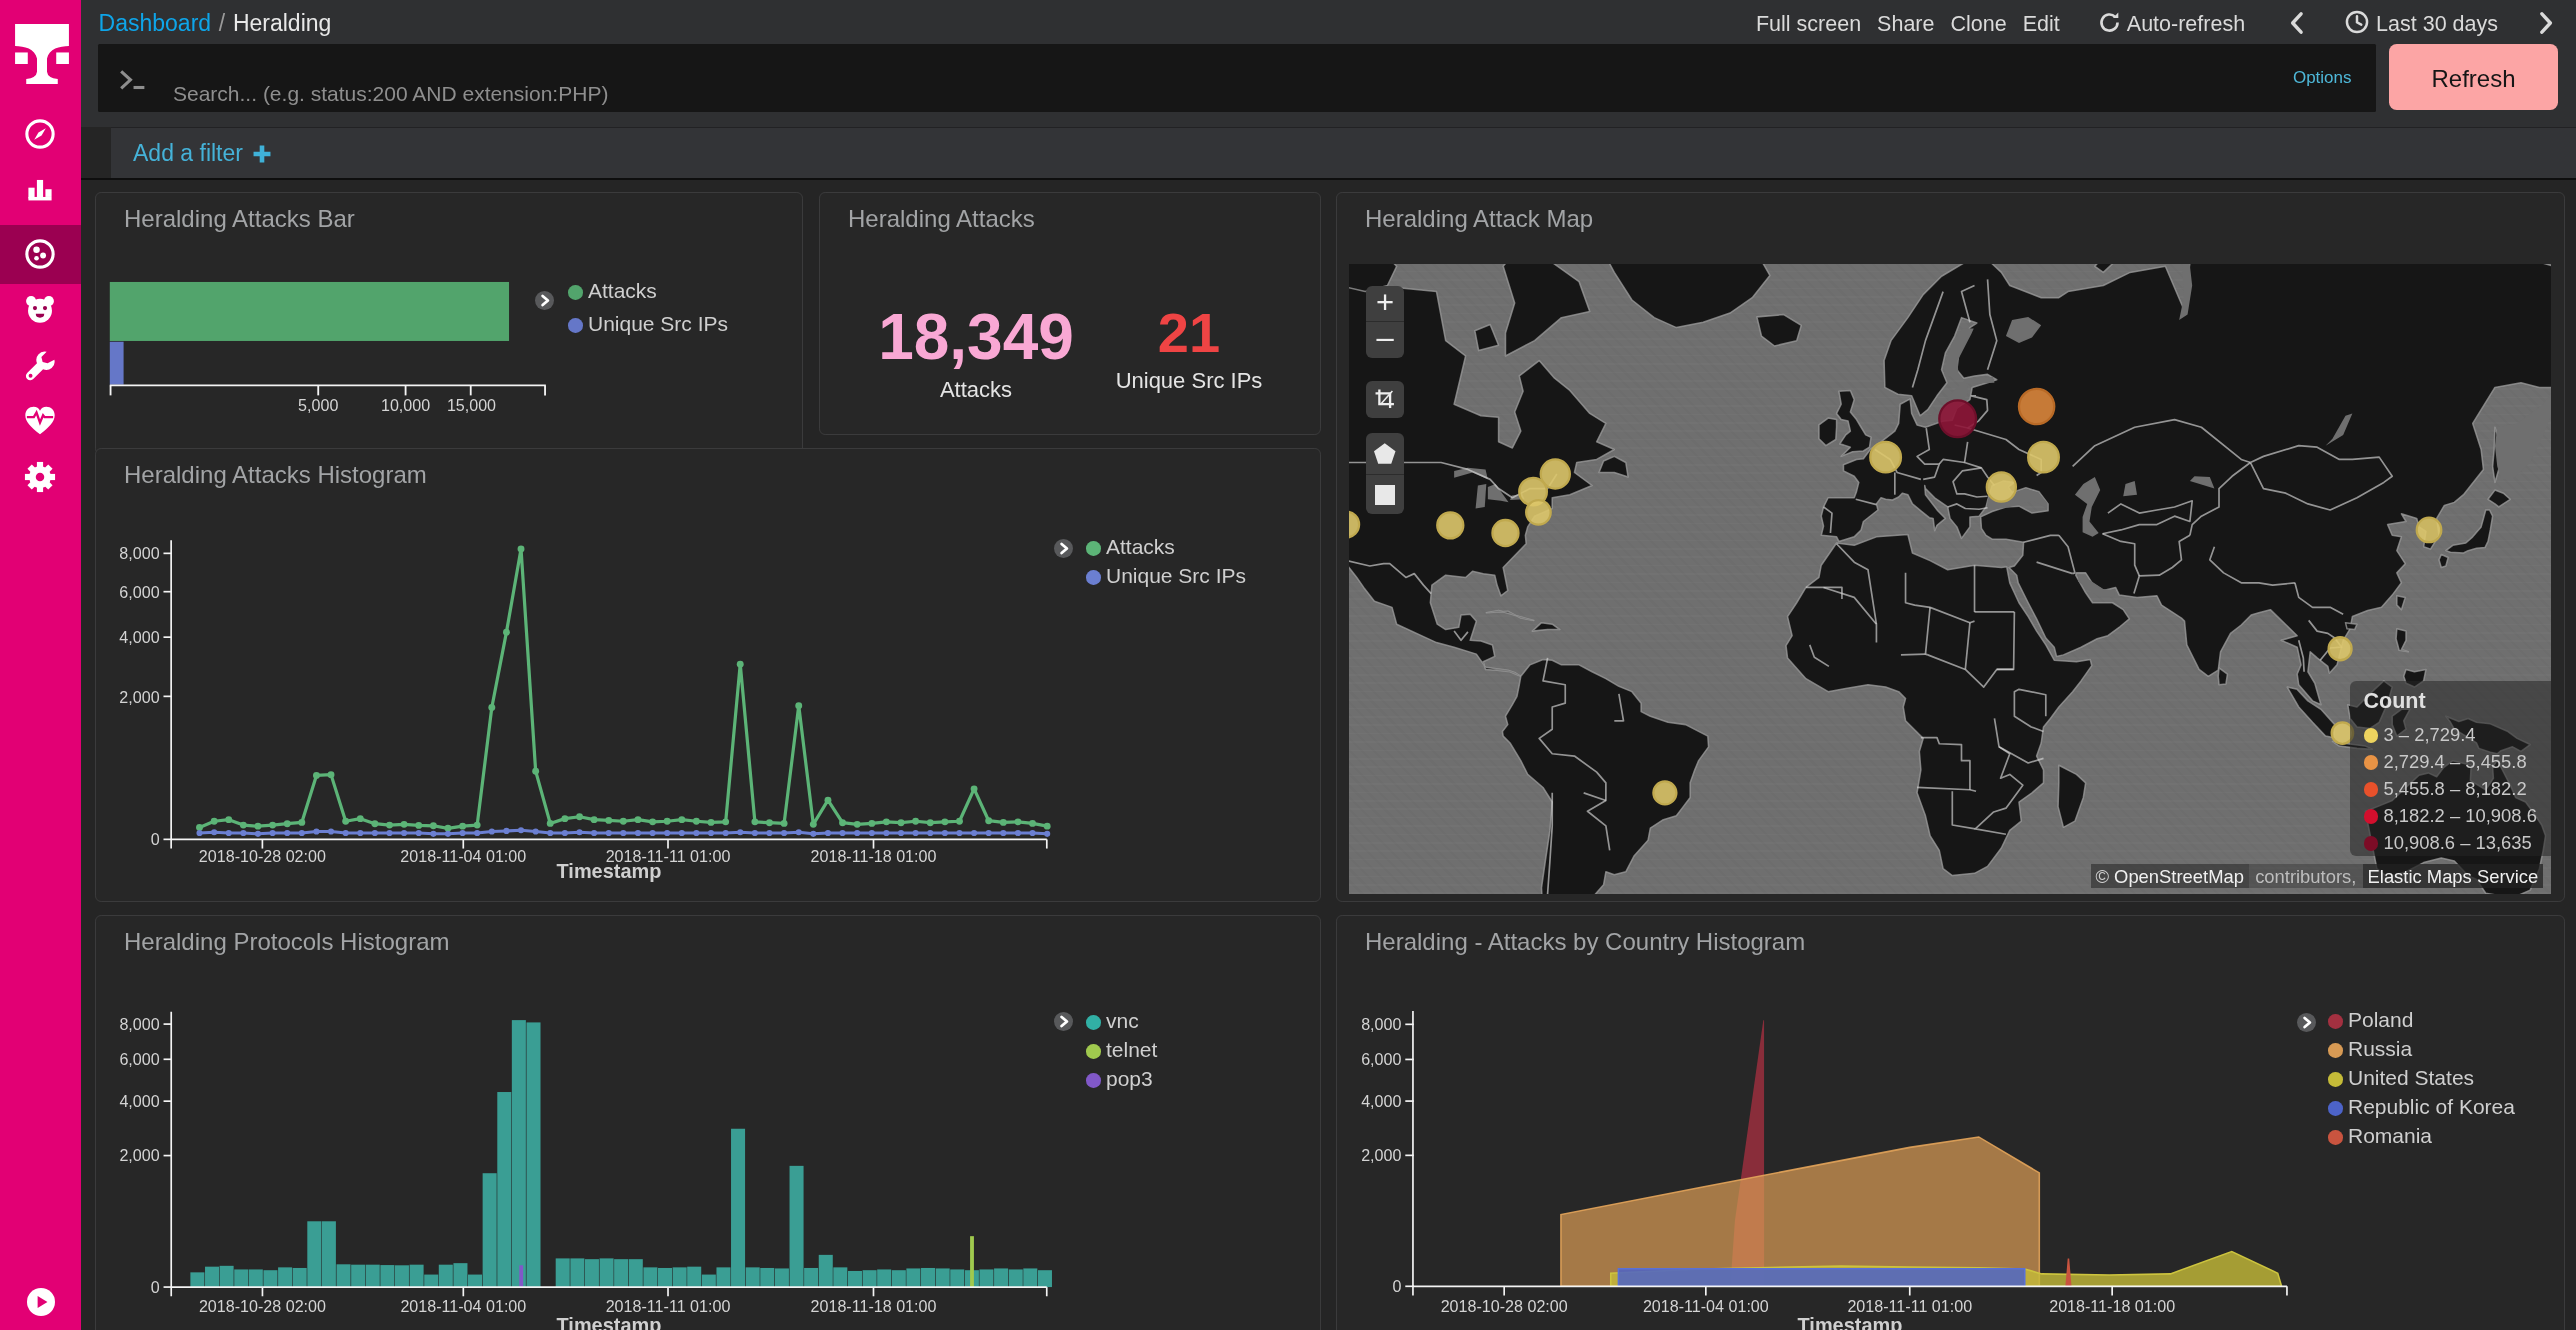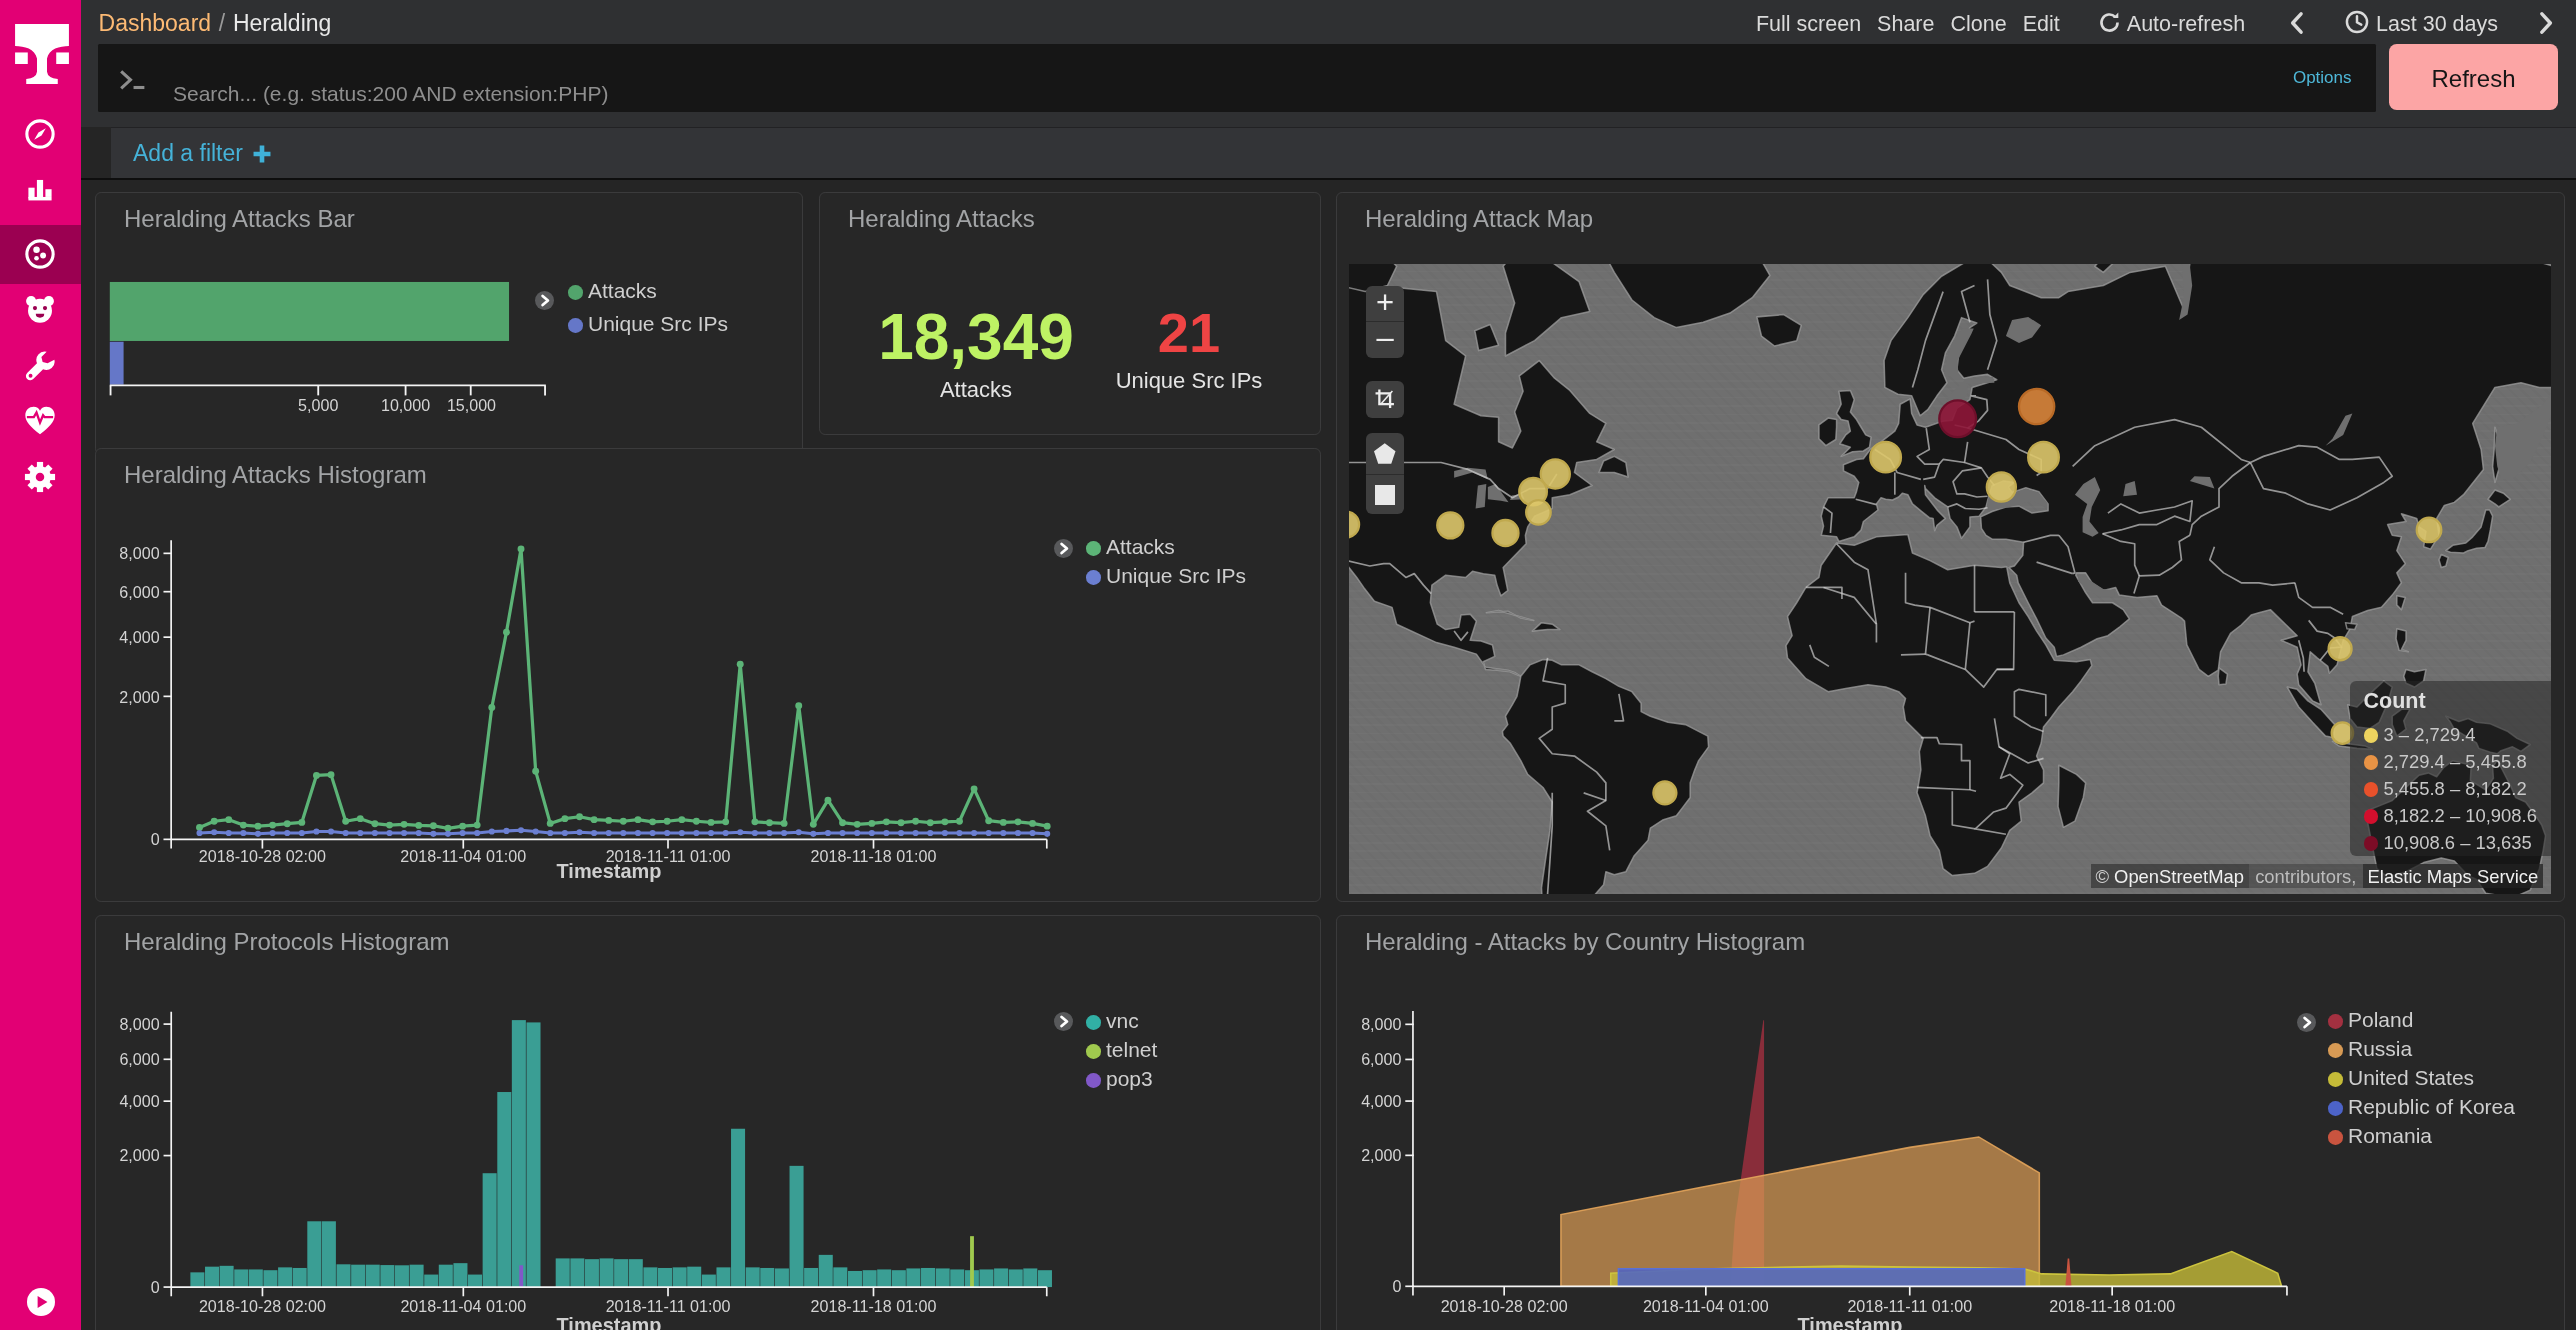--- a/index.html
+++ b/index.html
@@ -7,21 +7,21 @@
     font-family:"Liberation Sans", sans-serif; }
   .abs { position:absolute; }
   #app { position:relative; width:2576px; height:1331px; }
   
   #sidebar { position:absolute; left:0; top:0; width:81px; height:1331px; background:#e20074; z-index:30; }
   #sb-active { position:absolute; left:0; top:225px; width:81px; height:59px; background:#9b0051; }
   .sbicon { position:absolute; left:23px; width:34px; height:34px; }
   
   #topbar { position:absolute; left:81px; top:0; width:2495px; height:127px; background:#2f3032; }
   #crumbs { position:absolute; left:17.6px; top:10px; font-size:23px; color:#e2e2e2; }
-  #crumbs a { color:#fdba74; text-decoration:none; }
+  #crumbs a { color:#0ea5e9; text-decoration:none; }
   #crumbs .sep { color:#9a9a9a; padding:0 7.7px; }
   #navright { position:absolute; right:21px; top:10px; font-size:21.5px; color:#dadada; white-space:nowrap; }
   #navright span.item { margin-left:16px; }
   #searchbox { position:absolute; left:17px; top:44px; width:2278px; height:68px; background:#161616; border-radius:1.5px; }
   #prompt { position:absolute; left:17px; top:18.4px; width:34px; height:34px; }
   #phtext { position:absolute; left:75px; top:16px; height:68px; line-height:68px; font-size:21px; color:#8e8e8e; }
   #options { position:absolute; right:24.5px; top:0; height:68px; line-height:68px; font-size:17px; color:#4eb8d9; }
   #refreshbtn { position:absolute; left:2308px; top:44px; width:169px; height:66px; background:#fca5a5; border-radius:7.7px;
      color:#161616; font-size:24px; text-align:center; line-height:70px; }
   #filterrow { position:absolute; left:81px; top:127px; width:2495px; height:51px; background:#333437; border-top:1.5px solid #222224;margin-left:30px; }
@@ -173,21 +173,21 @@
       </div>
   <div class="legend" style="left:472px;top:81px">
     <div class="lrow" style="height:33px;line-height:33px"><span class="ldot" style="background:#52a46c"></span>Attacks</div>
     <div class="lrow" style="height:33px;line-height:33px"><span class="ldot" style="background:#6577c8"></span>Unique Src IPs</div>
   </div>
 </div>
 
 <div class="panel" style="left:819px;top:192px;width:502px;height:243px">
   <div class="ptitle">Heralding Attacks</div>
   <div class="abs" style="left:31px;top:107px;width:250px;text-align:center">
-    <div style="font-size:64px;font-weight:bold;color:#bef264">18,349</div>
+    <div style="font-size:64px;font-weight:bold;color:#f9a8d4">18,349</div>
     <div style="font-size:22px;color:#e4e4e4;margin-top:3.1px">Attacks</div>
   </div>
   <div class="abs" style="left:244px;top:107px;width:250px;text-align:center">
     <div style="font-size:56px;font-weight:bold;color:#ef4444">21</div>
     <div style="font-size:22px;color:#e4e4e4;margin-top:3.1px">Unique Src IPs</div>
   </div>
 </div>
 
 <div class="panel" style="left:95px;top:448px;width:1226px;height:454px">
   <div class="ptitle">Heralding Attacks Histogram</div>

